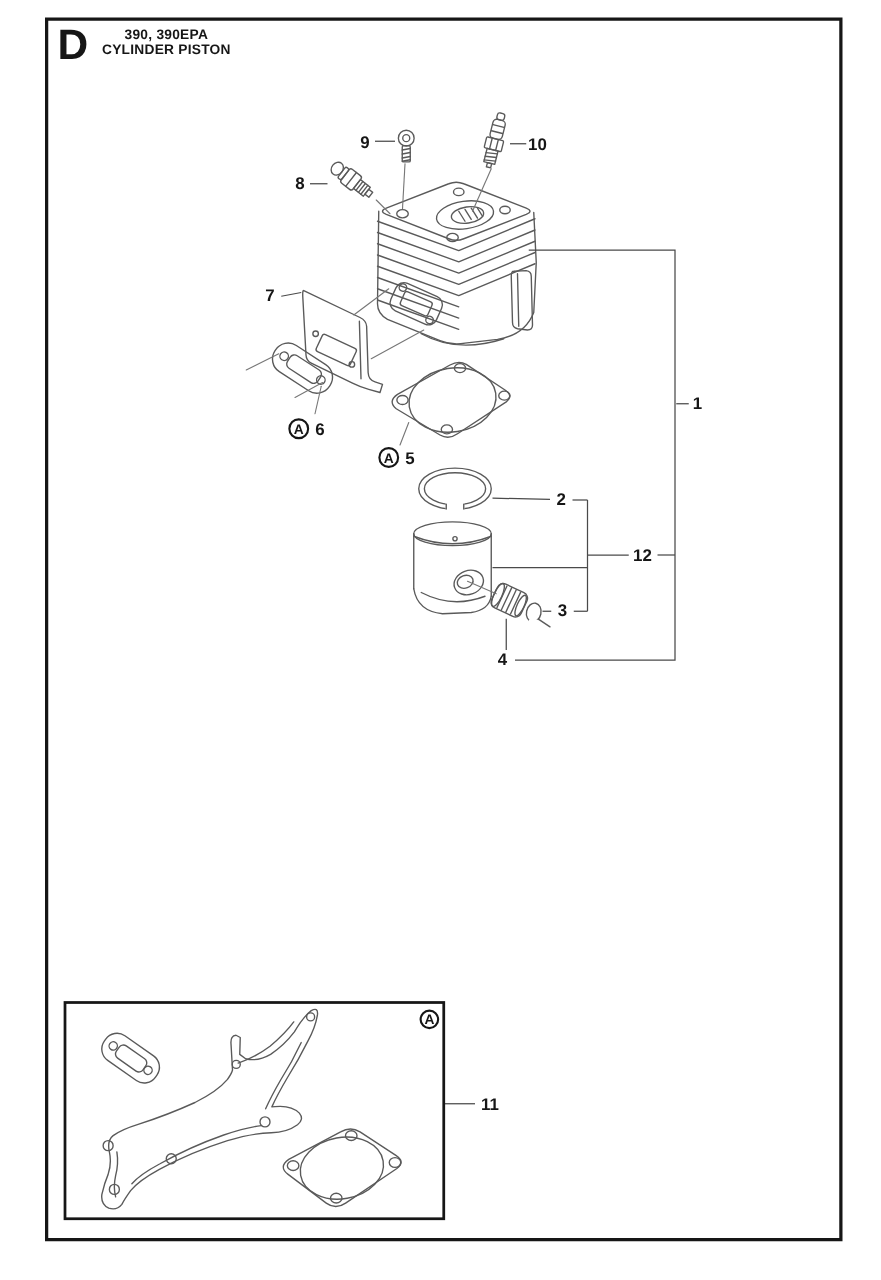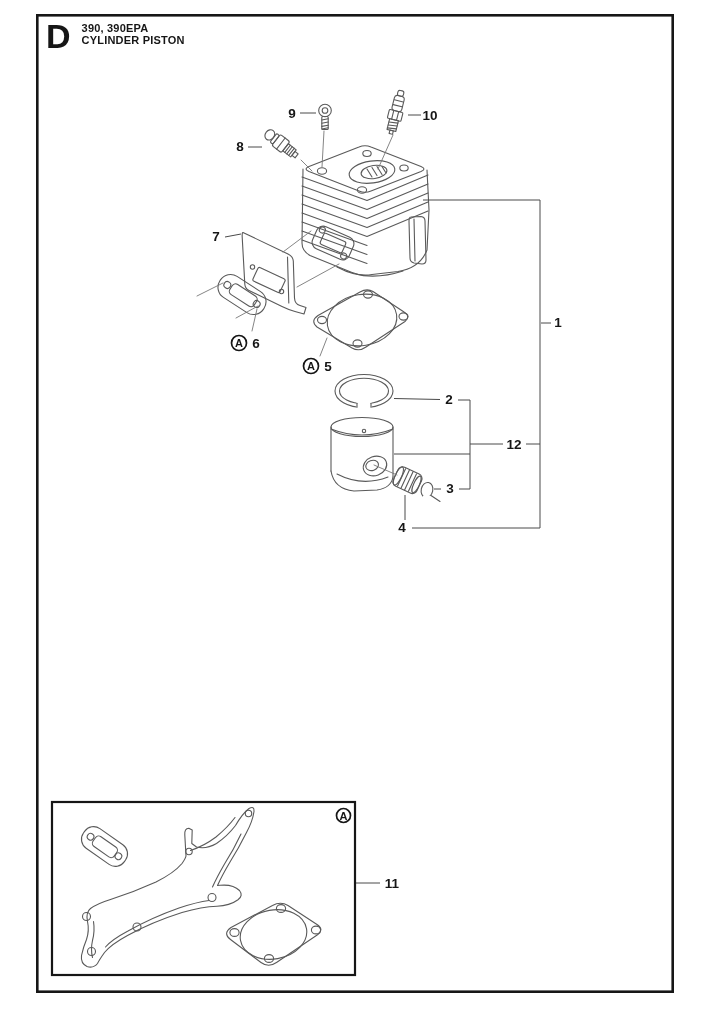--- a/index.html
+++ b/index.html
@@ -8,21 +8,21 @@
     width:705px;height:1024px;
     background:#fff;
     font-family:"Liberation Sans", sans-serif;
     color:#161616;
     overflow:hidden;
   }
   .hdr{position:absolute;left:46px;top:20px;display:flex;align-items:flex-start;}
   .hdr .letter{
     font-size:34px;font-weight:bold;line-height:32px;letter-spacing:0;
   }
-  .hdr .titles{margin-left:11px;padding-top:2px;}
+  .hdr .titles{margin-left:11px;padding-top:2px;text-align:center;}
   .hdr .titles div{
     font-size:11px;font-weight:bold;line-height:12px;letter-spacing:.2px;
   }
   svg{position:absolute;left:0;top:0;}
   svg text{
     font-family:"Liberation Sans", sans-serif;
     font-weight:bold;fill:#161616;
   }
   .callout{font-size:13.5px;}
   .amark{font-size:11px;}

